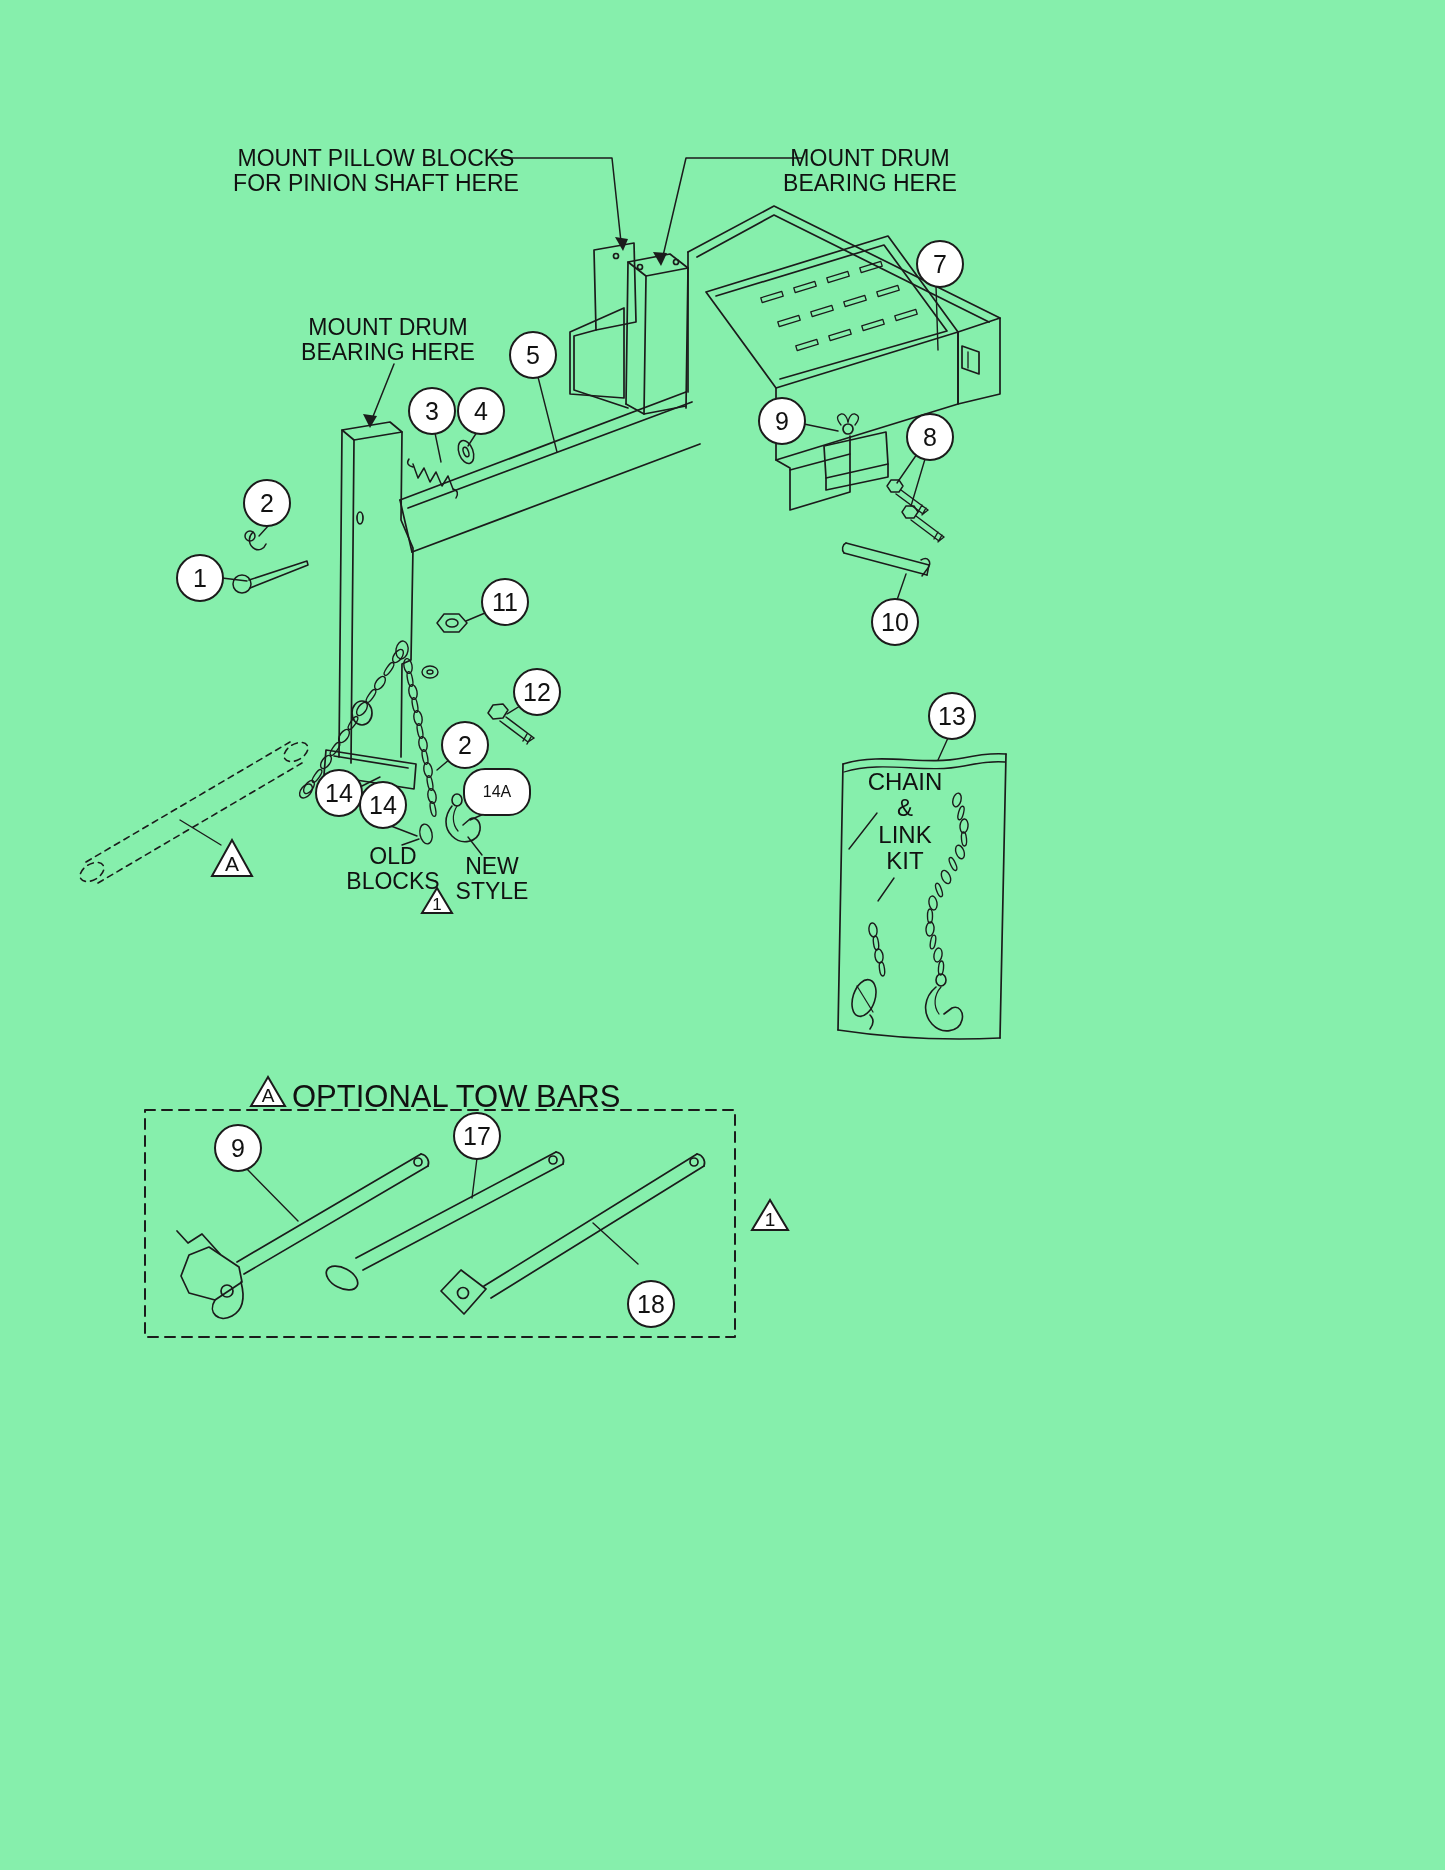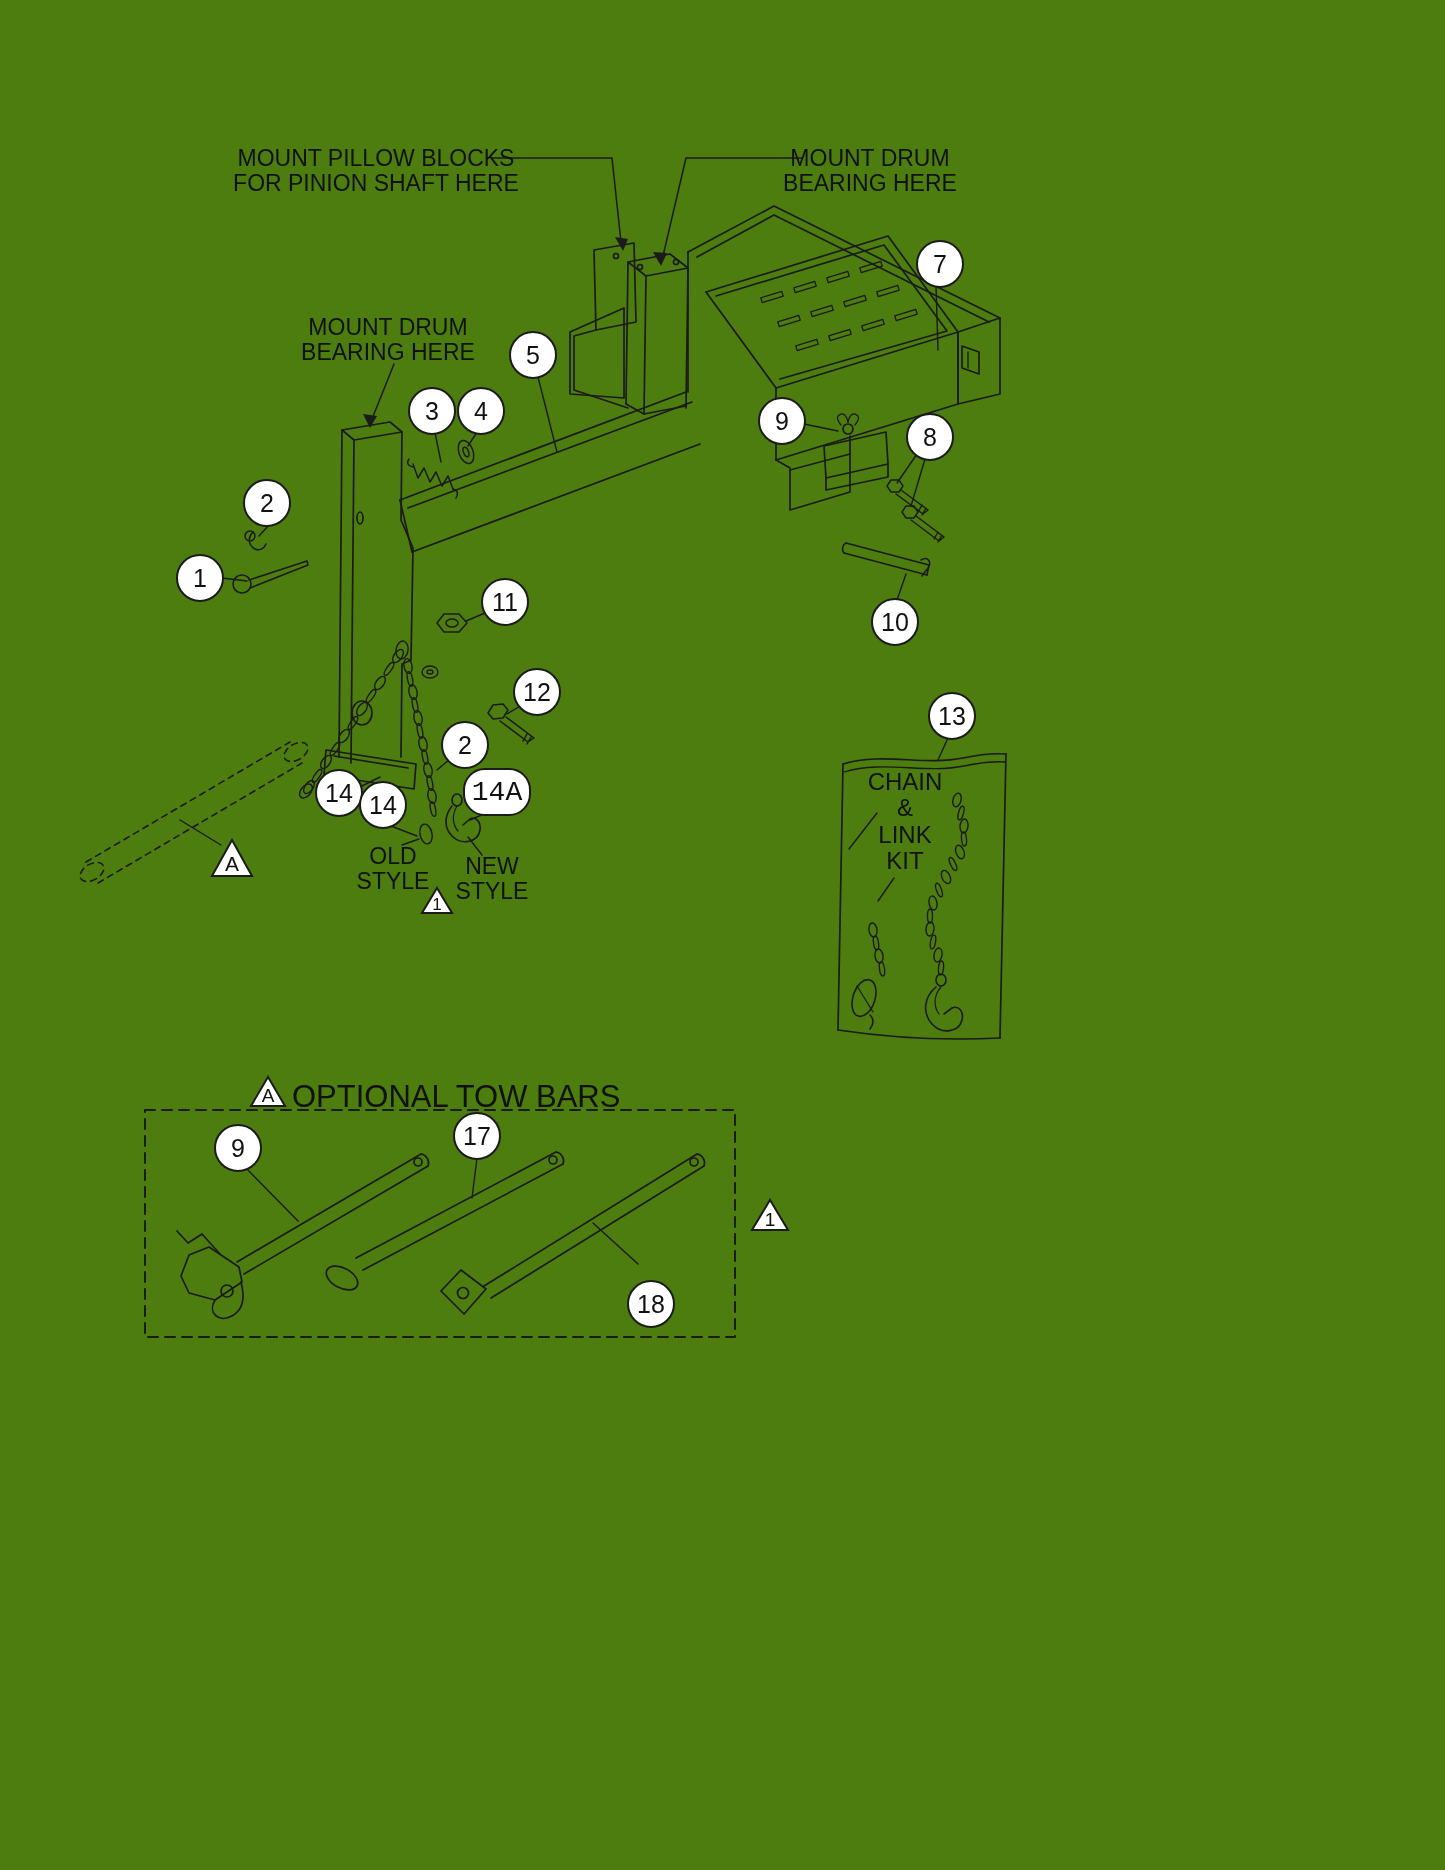--- a/index.html
+++ b/index.html
@@ -1,26 +1,26 @@
 <!DOCTYPE html>
 <html><head>
 <meta charset="utf-8">
 <style>
   html,body{margin:0;padding:0;background:#fff;}
-  .stage{position:relative;width:1445px;height:1870px;background:#4d7c0f;
+  .stage{position:relative;width:1445px;height:1870px;background:#86efac;
          font-family:"Liberation Sans", sans-serif;color:#111;overflow:hidden;}
   svg.art{position:absolute;left:0;top:0;}
   .lbl{position:absolute;white-space:pre-line;text-align:center;
        transform:translate(-50%,-50%);font-size:23px;line-height:1.1;color:#111;}
   .lbl.small{font-size:24px;}
   .callout{position:absolute;width:44px;height:44px;transform:translate(-50%,-50%);
            border:2.5px solid #1b1b1b;border-radius:50%;background:#fff;
            display:flex;align-items:center;justify-content:center;
            font-size:25px;color:#111;z-index:3;}
-  .callout.wide{width:64px;border-radius:22px;font-size:28px;font-family:Liberation Mono, monospace;}
+  .callout.wide{width:64px;border-radius:22px;font-size:16px;}
   .tri{position:absolute;z-index:3;}
   .note{position:absolute;left:798px;top:1152px;width:330px;font-size:23px;
         line-height:1.27;white-space:pre-line;color:#111;}
   .towbars-title{position:absolute;left:292px;top:1079px;font-size:31px;color:#111;}
 </style>
 </head>
 <body>
 
 <div class="stage">
 
@@ -304,21 +304,21 @@
   </g>
 </svg>
 
 <div class="lbl" style="left:376px;top:171px">MOUNT PILLOW BLOCKS
 FOR PINION SHAFT HERE</div>
 <div class="lbl" style="left:870px;top:171px">MOUNT DRUM
 BEARING HERE</div>
 <div class="lbl" style="left:388px;top:340px">MOUNT DRUM
 BEARING HERE</div>
 <div class="lbl" style="left:393px;top:869px">OLD
-STYLE</div>
+BLOCKS</div>
 <div class="lbl" style="left:492px;top:879px">NEW
 STYLE</div>
 <div class="lbl small" style="left:905px;top:822px">CHAIN
 &amp;
 LINK
 KIT</div>
 <div class="towbars-title">OPTIONAL TOW BARS</div>
 
 
 <div class="callout" style="left:200px;top:578px">1</div>

